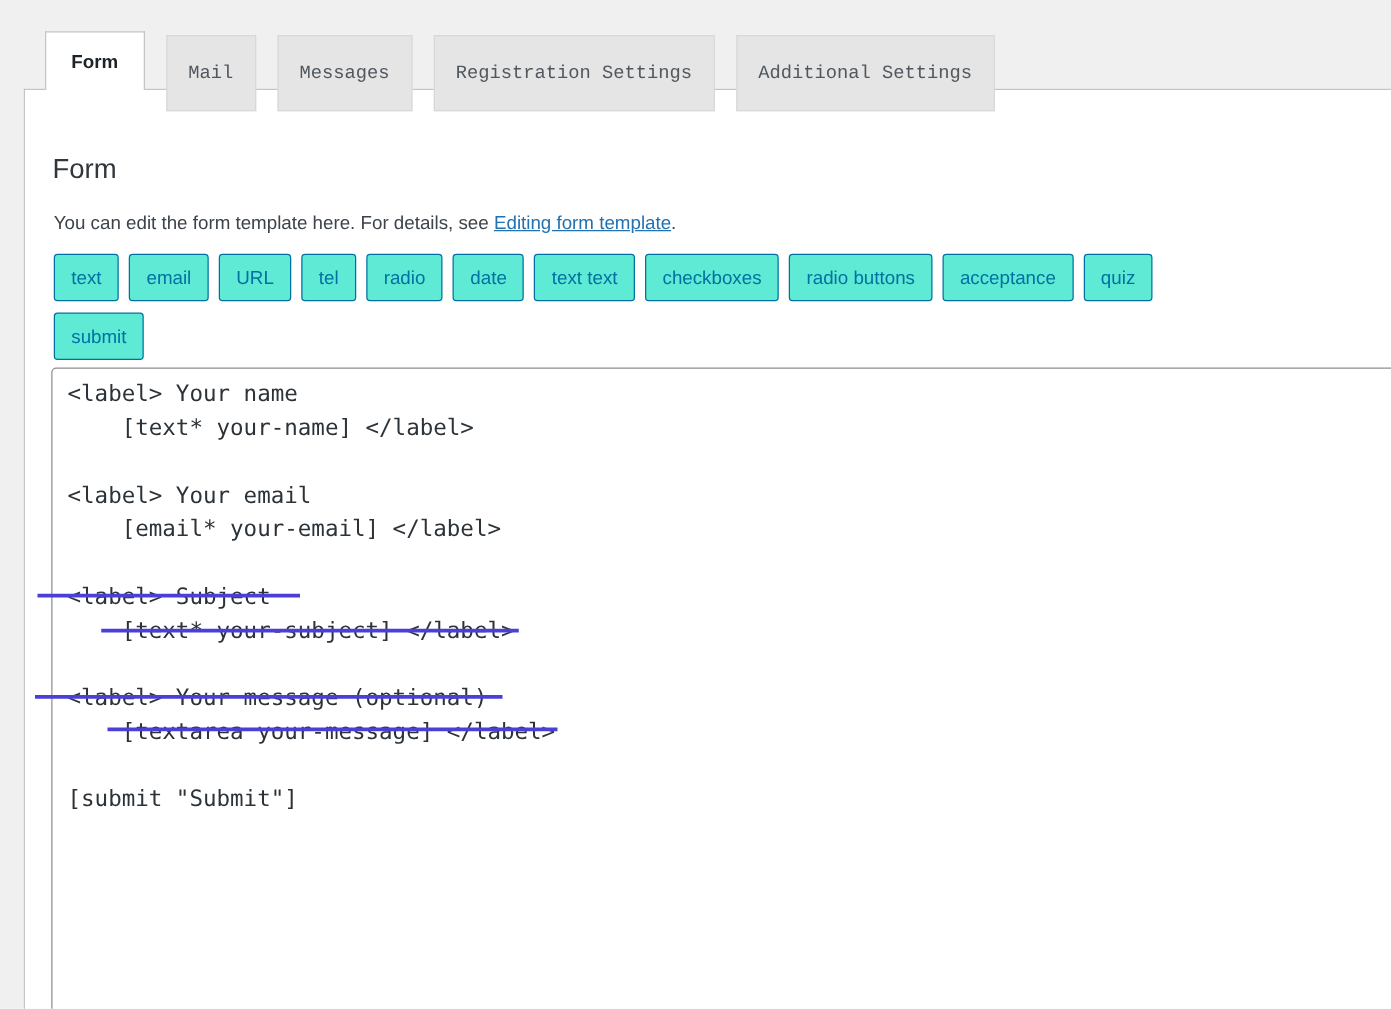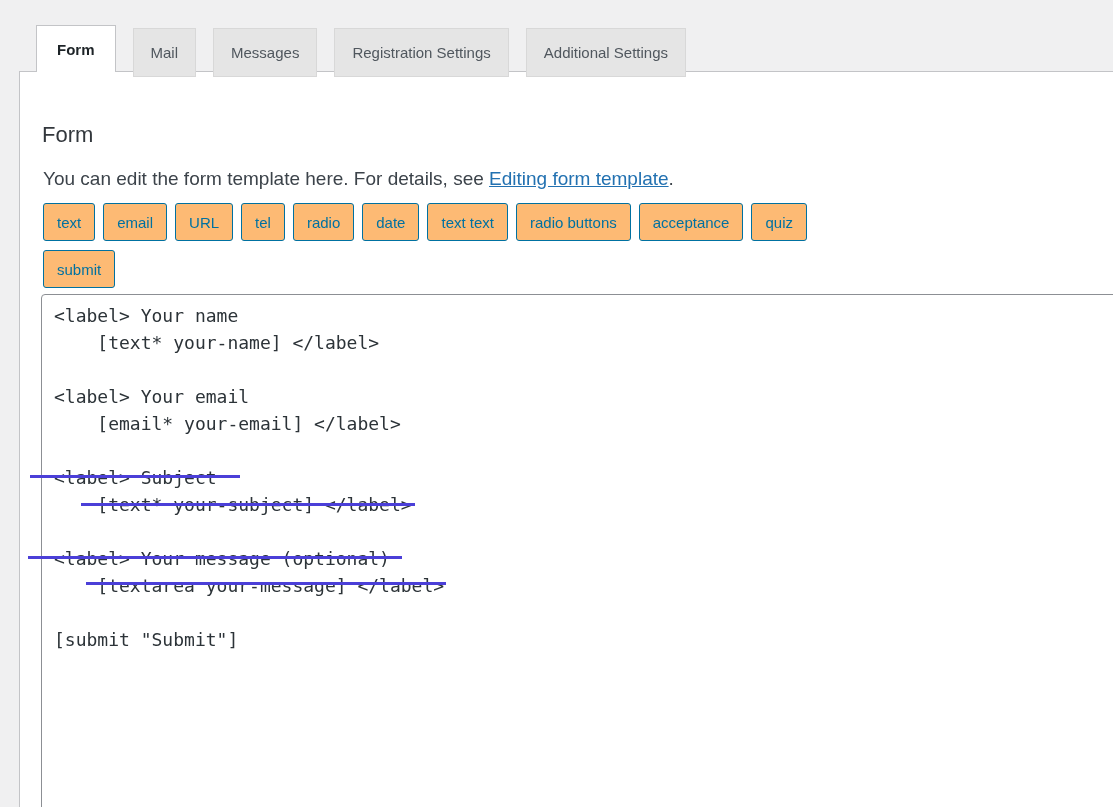--- a/index.html
+++ b/index.html
@@ -42,26 +42,27 @@
   .tab.active {
     height: 47px;
     padding: 0 20px;
     background: #ffffff;
     border: 1px solid var(--panel-border);
     border-bottom: none;
     font-weight: 700;
     color: #1d2327;
   }
   .tab.inactive {
-    height: 49px;
+    height: 61px;
     margin-top: 3px;
     padding: 0 17px;
     background: var(--tab-inactive-bg);
     border: 1px solid #d8d8d8;
     color: var(--tab-inactive-text);
+    font-family: Liberation Mono, monospace;
   }
 
   
   .panel {
     position: absolute;
     left: 19px;
     top: 71px;
     width: 1100px;   
     height: 745px;   
     background: #ffffff;
@@ -75,21 +76,21 @@
     top: 50px;
     font-size: 22px;
     font-weight: 400;
     color: #32373c;
     line-height: 1.2;
   }
   .panel-desc {
     position: absolute;
     left: 23px;
     top: 97px;
-    font-size: 19px;
+    font-size: 15px;
     line-height: 20px;
     color: #3c434a;
   }
   .panel-desc a {
     color: var(--link);
     text-decoration: underline;
     cursor: pointer;
   }
 
   
@@ -99,21 +100,21 @@
     display: flex;
     gap: 8px;
   }
   .tag-row.row1 { top: 131px; }
   .tag-row.row2 { top: 178px; }
   .tag-btn {
     height: 38px;
     padding: 0 13px;
     display: flex;
     align-items: center;
-    background: #fdba74;
+    background: #5eead4;
     border: 1px solid var(--accent);
     border-radius: 3px;
     color: var(--accent);
     font-size: 15px;
     font-family: "Liberation Sans", sans-serif;
     white-space: nowrap;
     cursor: pointer;
   }
 
   
@@ -167,20 +168,21 @@
   <p class="panel-desc"><span>You can edit the form template here. For details, see </span><a>Editing form template</a><span>.</span></p>
 
   <div class="tag-row row1">
     <button class="tag-btn">text</button>
     <button class="tag-btn">email</button>
     <button class="tag-btn">URL</button>
     <button class="tag-btn">tel</button>
     <button class="tag-btn">radio</button>
     <button class="tag-btn">date</button>
     <button class="tag-btn">text text</button>
+    <button class="tag-btn">checkboxes</button>
     <button class="tag-btn">radio buttons</button>
     <button class="tag-btn">acceptance</button>
     <button class="tag-btn">quiz</button>
   </div>
 
   <div class="tag-row row2">
     <button class="tag-btn">submit</button>
   </div>
 
   <textarea class="template-area" spellcheck="false" style="">&lt;label&gt; Your name

